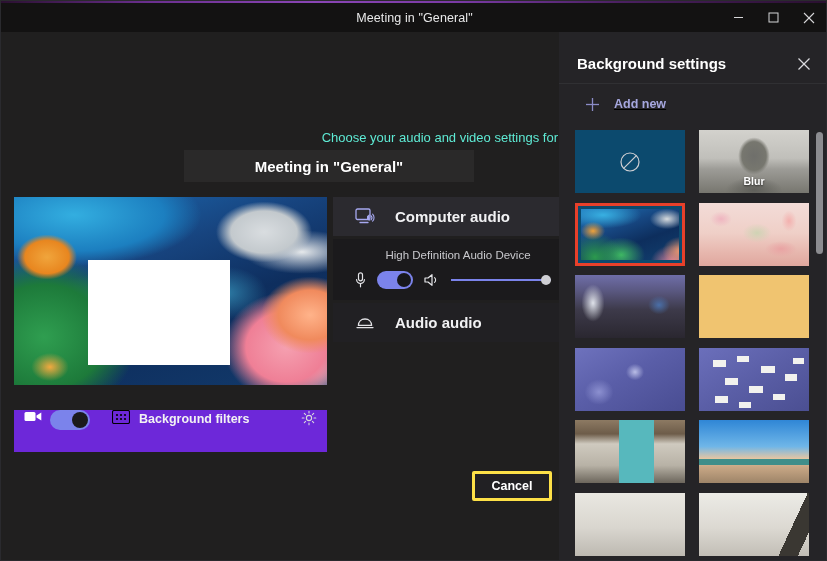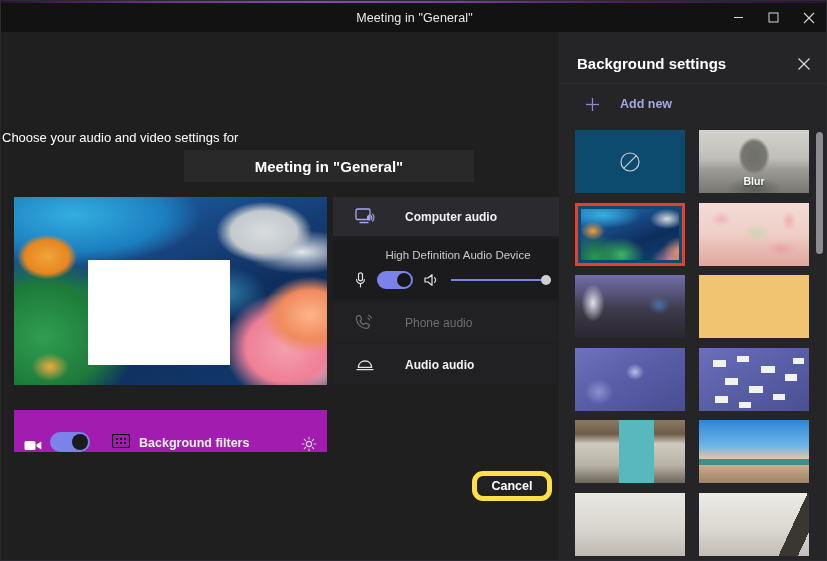--- a/index.html
+++ b/index.html
@@ -42,21 +42,21 @@
   .win-btn svg { display: block; }
   
   .main {
     position: absolute; top: 31px; left: 1px;
     width: 556px; height: 529px;
     background: #201f1f;
     z-index: 5;
   }
   .prompt-line {
     position: absolute; top: 98px; left: 0; width: 556px;
-    text-align: left; font-size: 13px; color: #ffffff;
+    text-align: right; font-size: 13px; color: #5eead4;
   }
   .meeting-title-band {
     position: absolute; top: 118px; left: 182px;
     width: 290px; height: 32px;
     background: #2a2929;
     display: flex; align-items: center; justify-content: center;
   }
   .meeting-title-band span {
     font-size: 15px; font-weight: bold; color: #ffffff;
   }
@@ -83,22 +83,22 @@
       radial-gradient(ellipse 150px 60px at 60px 18px, #33aee0 0%, #1c7fc0 60%, rgba(28,127,192,0) 85%),
       linear-gradient(160deg,#1d6fb8 0%,#17447f 35%,#0e2e5e 60%,#123a6b 100%);
   }
   .preview .redact {
     position: absolute; left: 74px; top: 63px; width: 142px; height: 105px;
     background: #ffffff;
   }
   .preview-bar {
     position: absolute; left: 12px; top: 378px;
     width: 313px; height: 42px;
-    background: #a21caf;
-    display: flex; align-items: flex-end;
+    background: #6d28d9;
+    display: flex; align-items: flex-start;
     padding: 0 10px;
   }
   .cam-icon { color: #ffffff; display: flex; align-items: center; margin-right: 8px; }
   .toggle {
     width: 40px; height: 20px; border-radius: 10px;
     background: #7b83eb; position: relative; flex: none;
   }
   .toggle .knob {
     position: absolute; right: 2px; top: 2px;
     width: 16px; height: 16px; border-radius: 50%;
@@ -114,21 +114,21 @@
   }
   .audio-row {
     height: 39px; display: flex; align-items: center;
     padding-left: 22px; gap: 18px;
     background: #212023;
     margin-bottom: 3px;
   }
   .audio-row.selected { background: #2b2a2f; }
   .audio-row .ic { display: flex; align-items: center; width: 22px; color: #e3e3e6; }
   .audio-row.selected .ic { color: #a6a8f0; }
-  .audio-row .lbl { font-size: 12px; font-weight: bold; color: #f1f1f3; margin-left: 10px; }
+  .audio-row .lbl { font-size: 15px; font-weight: bold; color: #f1f1f3; }
   .audio-row.disabled .ic { color: #6d6d72; }
   .audio-row.disabled .lbl { color: #6d6d72; font-weight: normal; }
   .device-block {
     background: #1b1a1c; padding: 10px 0 11px 22px; margin-bottom: 3px; text-align: center;
   }
   .device-name { font-size: 11.5px; color: #c8c8cc; margin-bottom: 10px; }
   .device-ctrls { display: flex; align-items: center; gap: 11px; }
   .mini-toggle {
     width: 36px; height: 18px; border-radius: 9px;
     background: #7b83eb; position: relative; flex: none;
@@ -141,42 +141,43 @@
   .slider .track { position: absolute; left: 0; right: 0; height: 2px; background: #7b83eb; }
   .slider .knob {
     position: absolute; right: 0; width: 10px; height: 10px;
     border-radius: 50%; background: #cfcfd4;
   }
   .icon-white { color: #e6e6e9; display: flex; align-items: center; }
   
   .cancel-btn {
     position: absolute; left: 470px; top: 439px;
     width: 80px; height: 30px;
-    background: #212023; border: 5px solid #fde047;
+    background: #212023; border: 3px solid #fde047;
     color: #ffffff; font-size: 12.5px; font-weight: bold;
     display: flex; align-items: center; justify-content: center;
-    border-radius: 11px;
+    border-radius: 2px;
   }
   
   .panel {
     position: absolute; top: 31px; left: 558px;
     width: 268px; height: 529px;
     background: #252427;
     z-index: 6;
   }
   .panel-header {
     height: 52px; display: flex; align-items: center;
     padding: 12px 16px 0 18px;
     border-bottom: 1px solid #303033;
   }
   .panel-title { font-size: 15px; font-weight: bold; color: #ffffff; }
   .panel-close { margin-left: auto; color: #dadade; display: flex; align-items: center; }
   .add-new {
-    height: 40px; display: flex; align-items: center; gap: 20px;
+    height: 40px; display: flex; align-items: center; gap: 14px;
     padding-left: 26px;
+    text-decoration: underline;
   }
   .add-new .plus { color: #8b8cc7; display: flex; align-items: center; }
   .add-new .txt { font-size: 12.5px; font-weight: bold; color: #a6a7de; }
   .thumb-grid {
     position: relative;
     padding: 6px 18px 0 16px;
     display: flex; flex-wrap: wrap; gap: 9px 14px;
     height: 432px; overflow: hidden;
   }
   .thumb {
@@ -394,29 +395,20 @@
               <path d="M10.6 4.6a3.3 3.3 0 0 1 0 4.8" fill="none" stroke="currentColor" stroke-width="1.1" stroke-linecap="round"></path>
             </svg>
           </span>
           <div class="slider">
             <div class="track"></div>
             <div class="knob"></div>
           </div>
         </div>
       </div>
 
-      <div class="audio-row disabled">
-        <span class="ic">
-          <svg width="19" height="18" viewBox="0 0 19 18">
-            <path d="M3.2 1.6c1.2-.5 2 .2 2.4 1.1l.8 1.8c.3.7.1 1.3-.5 1.8l-.8.7c.6 1.7 1.9 3 3.6 3.6l.7-.8c.5-.6 1.1-.8 1.8-.5l1.8.8c.9.4 1.6 1.2 1.1 2.4-.4 1-1.5 1.9-2.8 1.9C6 14.4 2.1 10.5 1.3 4.4c0-1.3.9-2.4 1.9-2.8Z" fill="none" stroke="currentColor" stroke-width="1.2" stroke-linejoin="round"></path>
-            <path d="M13.6 1.2c1.3.6 2.3 1.6 2.9 2.9M12.8 4.1c.8.4 1.4 1 1.8 1.8" fill="none" stroke="currentColor" stroke-width="1.1" stroke-linecap="round"></path>
-          </svg>
-        </span>
-        <span class="lbl">Phone audio</span>
-      </div>
 
       <div class="audio-row">
         <span class="ic">
           <svg width="20" height="16" viewBox="0 0 20 16">
             <path d="M3.4 10.4c0-3.6 2.6-6.4 6.6-6.4s6.6 2.8 6.6 6.4Z" fill="none" stroke="currentColor" stroke-width="1.3" stroke-linejoin="round"></path>
             <path d="M2 12.6h16" stroke="currentColor" stroke-width="1.3" stroke-linecap="round"></path>
           </svg>
         </span>
         <span class="lbl">Audio audio</span>
       </div>

